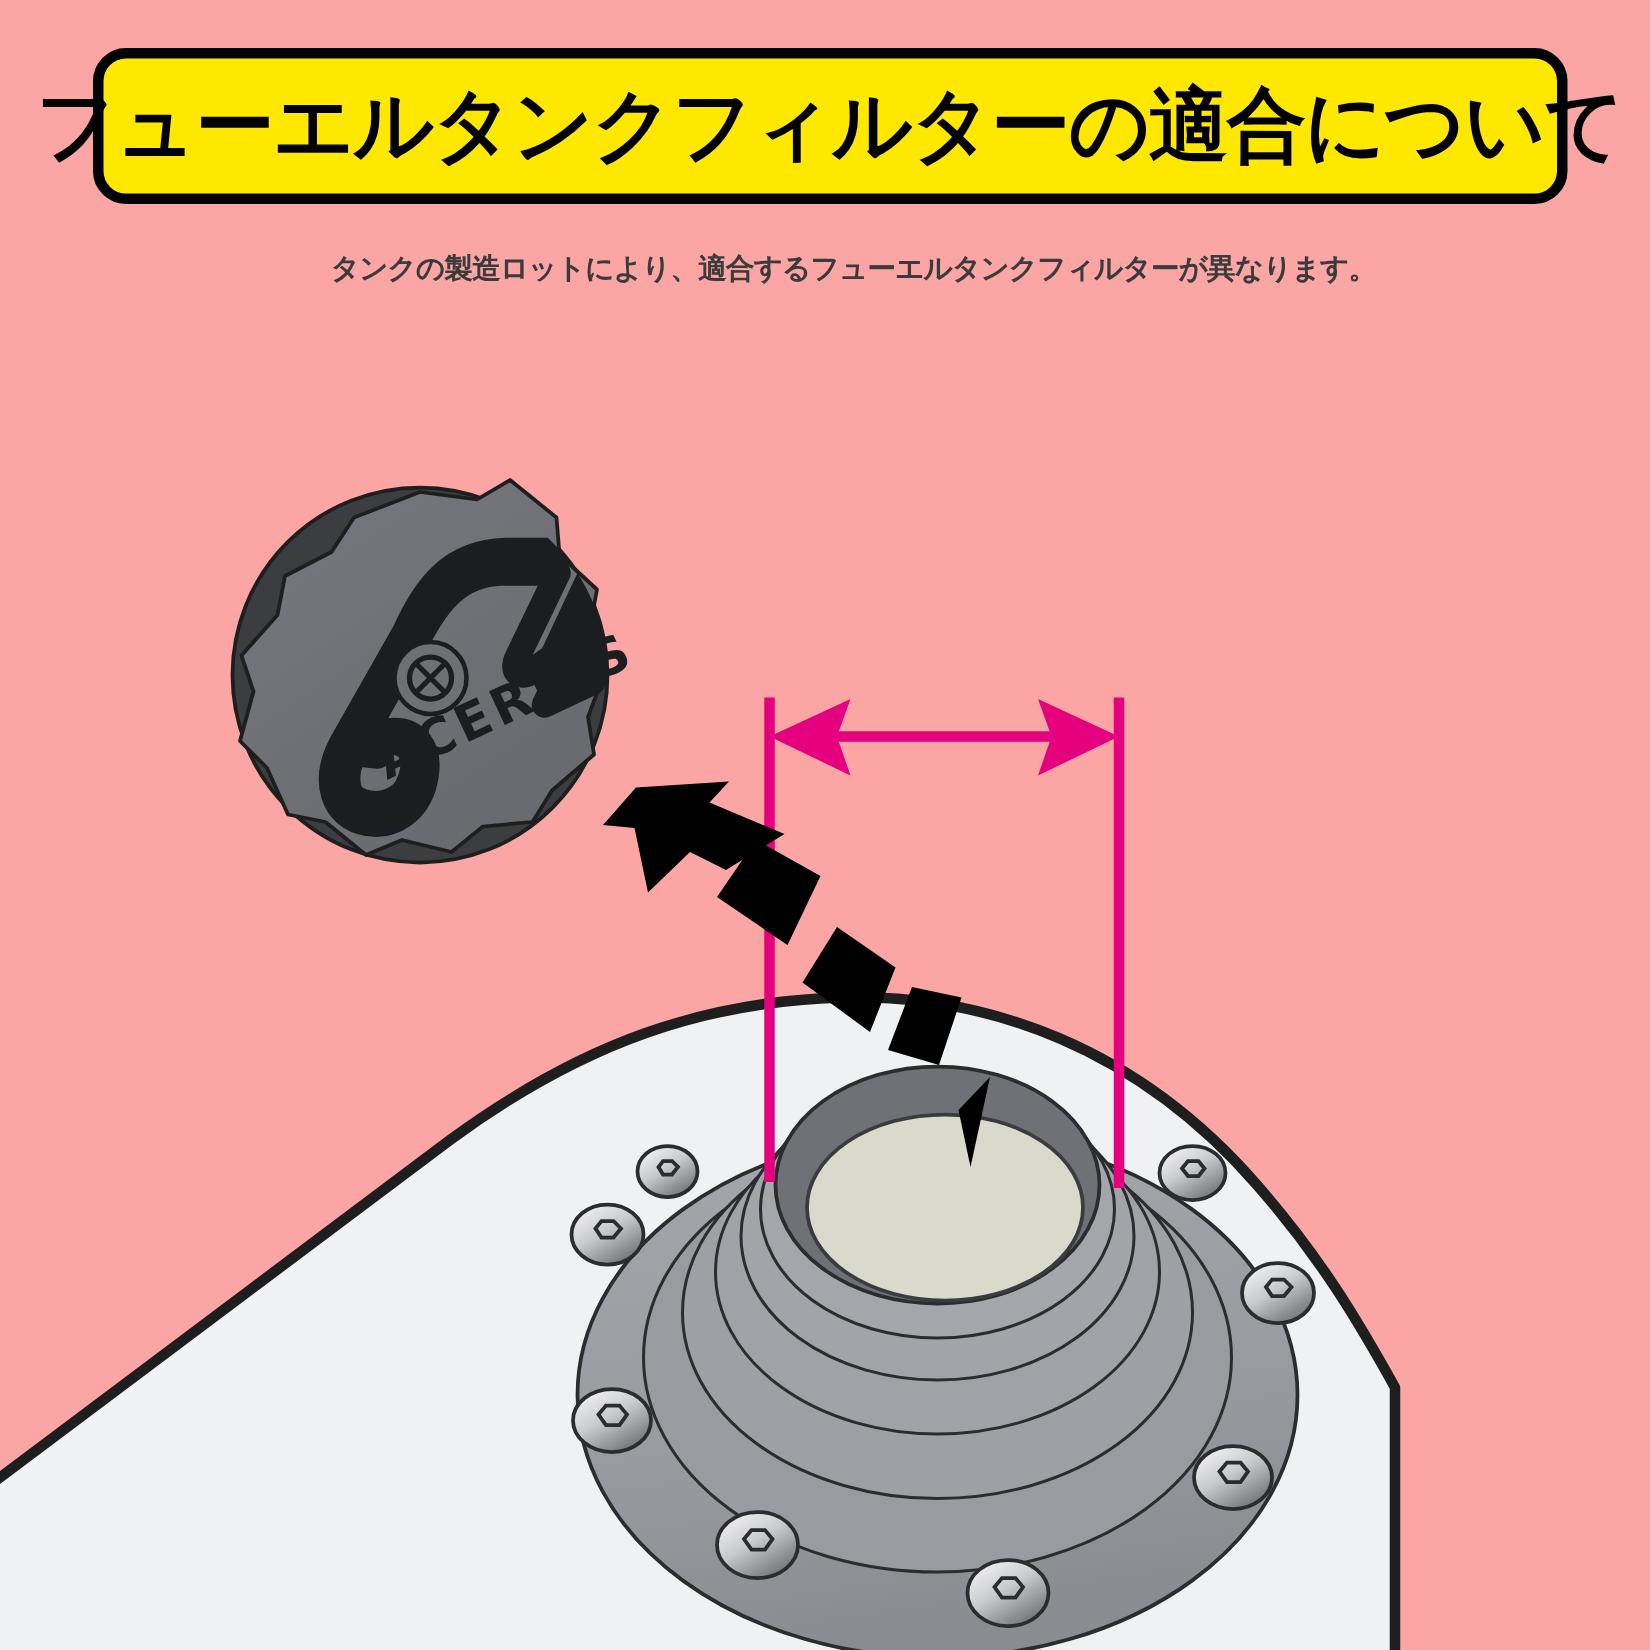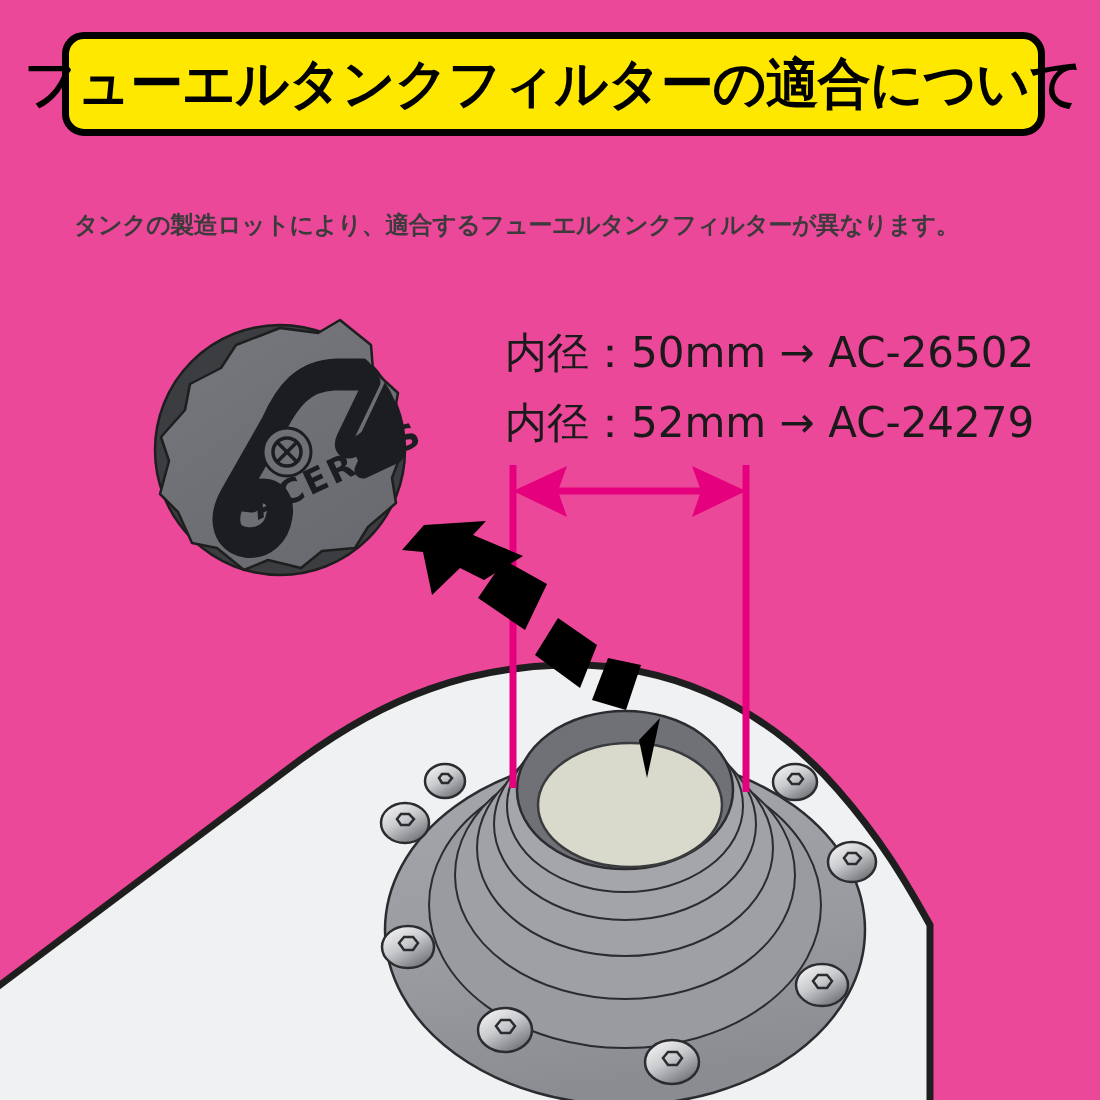--- a/index.html
+++ b/index.html
@@ -8,22 +8,23 @@
     padding: 0;
     background: #ffffff;
   }
   body {
     font-family: "Liberation Sans", "DejaVu Sans", sans-serif;
   }
   #stage {
     position: relative;
     width: 1100px;
     height: 1100px;
-    background: #ec4899;
+    background: #fca5a5;
     overflow: hidden;
+    text-align: center;
   }
 
   
   #title-banner {
     position: absolute;
     left: 62px;
     top: 32px;
     width: 983px;
     height: 104px;
     box-sizing: border-box;
@@ -48,26 +49,25 @@
   
   #lead-block {
     position: absolute;
     left: 74px;
     top: 160px;
     width: 990px;
   }
   .lead-line {
     font-family: "DejaVu Sans", "Liberation Sans", sans-serif;
     font-weight: bold;
-    font-size: 24px;
+    font-size: 19px;
     line-height: 39px;
     color: #3b3b3b;
     white-space: nowrap;
     letter-spacing: -0.5px;
-    margin-top: 46px;
   }
 
   
   #spec-block {
     position: absolute;
     left: 505px;
     top: 318px;
   }
   .spec-line {
     font-family: "DejaVu Sans", "Liberation Sans", sans-serif;
@@ -93,24 +93,20 @@
 <div id="stage">
 
   <div id="title-banner">
     <div id="title-text">フューエルタンクフィルターの適合について</div>
   </div>
 
   <div id="lead-block">
     <div class="lead-line">タンクの製造ロットにより、適合するフューエルタンクフィルターが異なります。</div>
   </div>
 
-  <div id="spec-block">
-    <div class="spec-line">内径：50mm → AC-26502</div>
-    <div class="spec-line">内径：52mm → AC-24279</div>
-  </div>
 
   <svg id="artwork" viewBox="0 0 1100 1100" xmlns="http://www.w3.org/2000/svg">
     <defs>
       <linearGradient id="boltGrad" x1="0.15" y1="0.05" x2="0.8" y2="0.95">
         <stop offset="0%" stop-color="#f2f2f3"></stop>
         <stop offset="45%" stop-color="#c9cacd"></stop>
         <stop offset="100%" stop-color="#6f7176"></stop>
       </linearGradient>
       <linearGradient id="flangeGrad" x1="0" y1="0" x2="0.2" y2="1">
         <stop offset="0%" stop-color="#a6a7ac"></stop>

